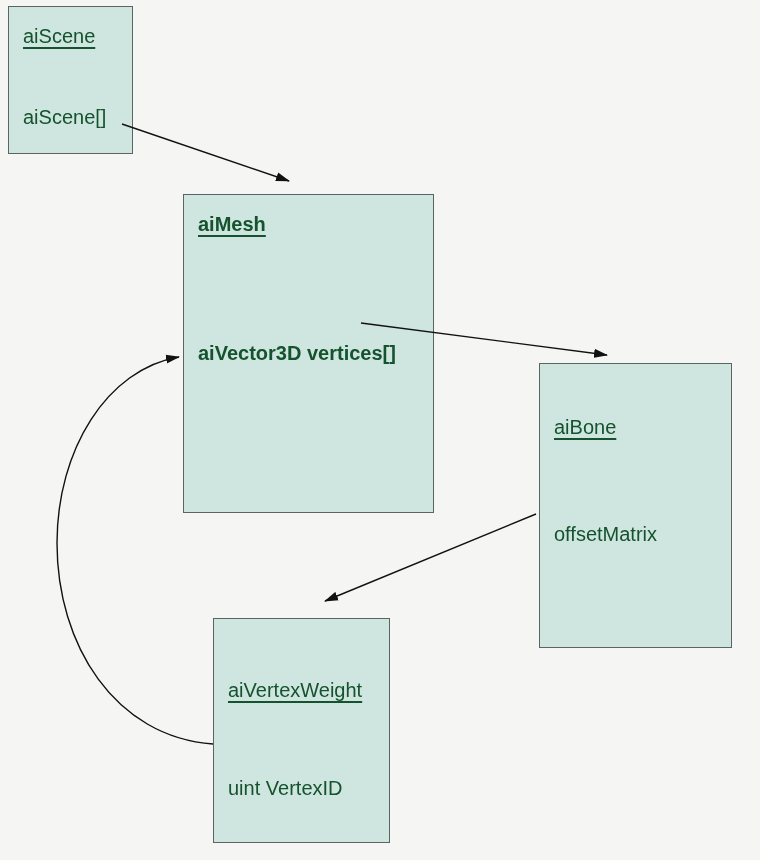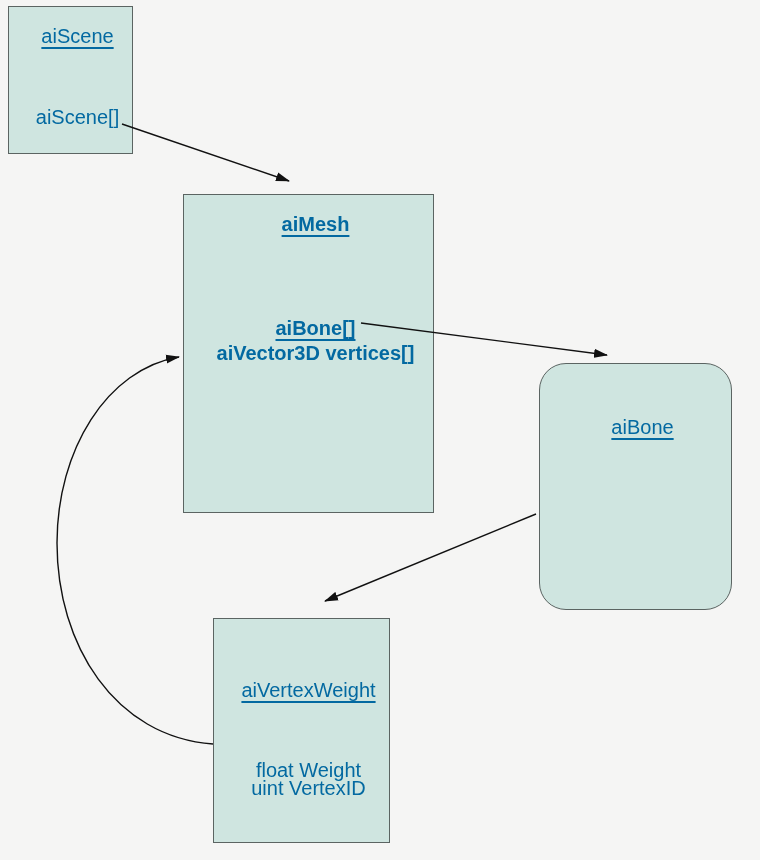--- a/index.html
+++ b/index.html
@@ -17,24 +17,23 @@
   .node{
     position:absolute;
     background:#cfe5e0;
     border:1px solid #5b6462;
     box-sizing:border-box;
   }
   .node-title,.node-field{
     position:absolute;
     left:14px;
     right:0;
-    text-align:center;
     font-size:20px;
     line-height:26px;
-    color:#0369a1;
+    color:#14532d;
     white-space:nowrap;
   }
   .node-title{
     text-decoration:underline;
     text-underline-offset:4px;
     text-decoration-thickness:1.5px;
   }
   .underlined{
     text-decoration:underline;
     text-underline-offset:4px;
@@ -52,32 +51,31 @@
 
 <div class="canvas">
 
   <div class="node" style="left:8px;top:6px;width:125px;height:148px;">
     <div class="node-title" style="top:16px;">aiScene</div>
     <div class="node-field" style="top:97px;">aiScene[]</div>
   </div>
 
   <div class="node" style="left:183px;top:194px;width:251px;height:319px;font-weight:bold;">
     <div class="node-title" style="top:16px;">aiMesh</div>
-    <div class="node-field underlined" style="top:120px;">aiBone[]</div>
     <div class="node-field" style="top:145px;">aiVector3D vertices[]</div>
   </div>
 
-  <div class="node" style="left:539px;top:363px;width:193px;height:247px;border-radius:27px;">
+  <div class="node" style="left:539px;top:363px;width:193px;height:285px;">
     <div class="node-title" style="top:50px;">aiBone</div>
+    <div class="node-field" style="top:157px;">offsetMatrix</div>
   </div>
 
   <div class="node" style="left:213px;top:618px;width:177px;height:225px;">
     <div class="node-title" style="top:58px;text-decoration:underline;">aiVertexWeight</div>
     <div class="node-field" style="top:112px;margin-top:44px;">uint VertexID</div>
-    <div class="node-field" style="top:138px;">float Weight</div>
   </div>
 
   <svg class="edges" viewBox="0 0 760 860" xmlns="http://www.w3.org/2000/svg">
     <defs>
       <marker id="arrow" viewBox="0 -5 14 10" refX="13" refY="0" markerWidth="14" markerHeight="10" orient="auto" markerUnits="userSpaceOnUse">
         <path d="M0,-4.5 L14,0 L0,4.5 Z" fill="#111111"></path>
       </marker>
     </defs>
     <path d="M 122 124 L 289 181" fill="none" stroke="#111111" stroke-width="1.4" marker-end="url(#arrow)"></path>
     <path d="M 361 323 L 607 355" fill="none" stroke="#111111" stroke-width="1.4" marker-end="url(#arrow)"></path>

